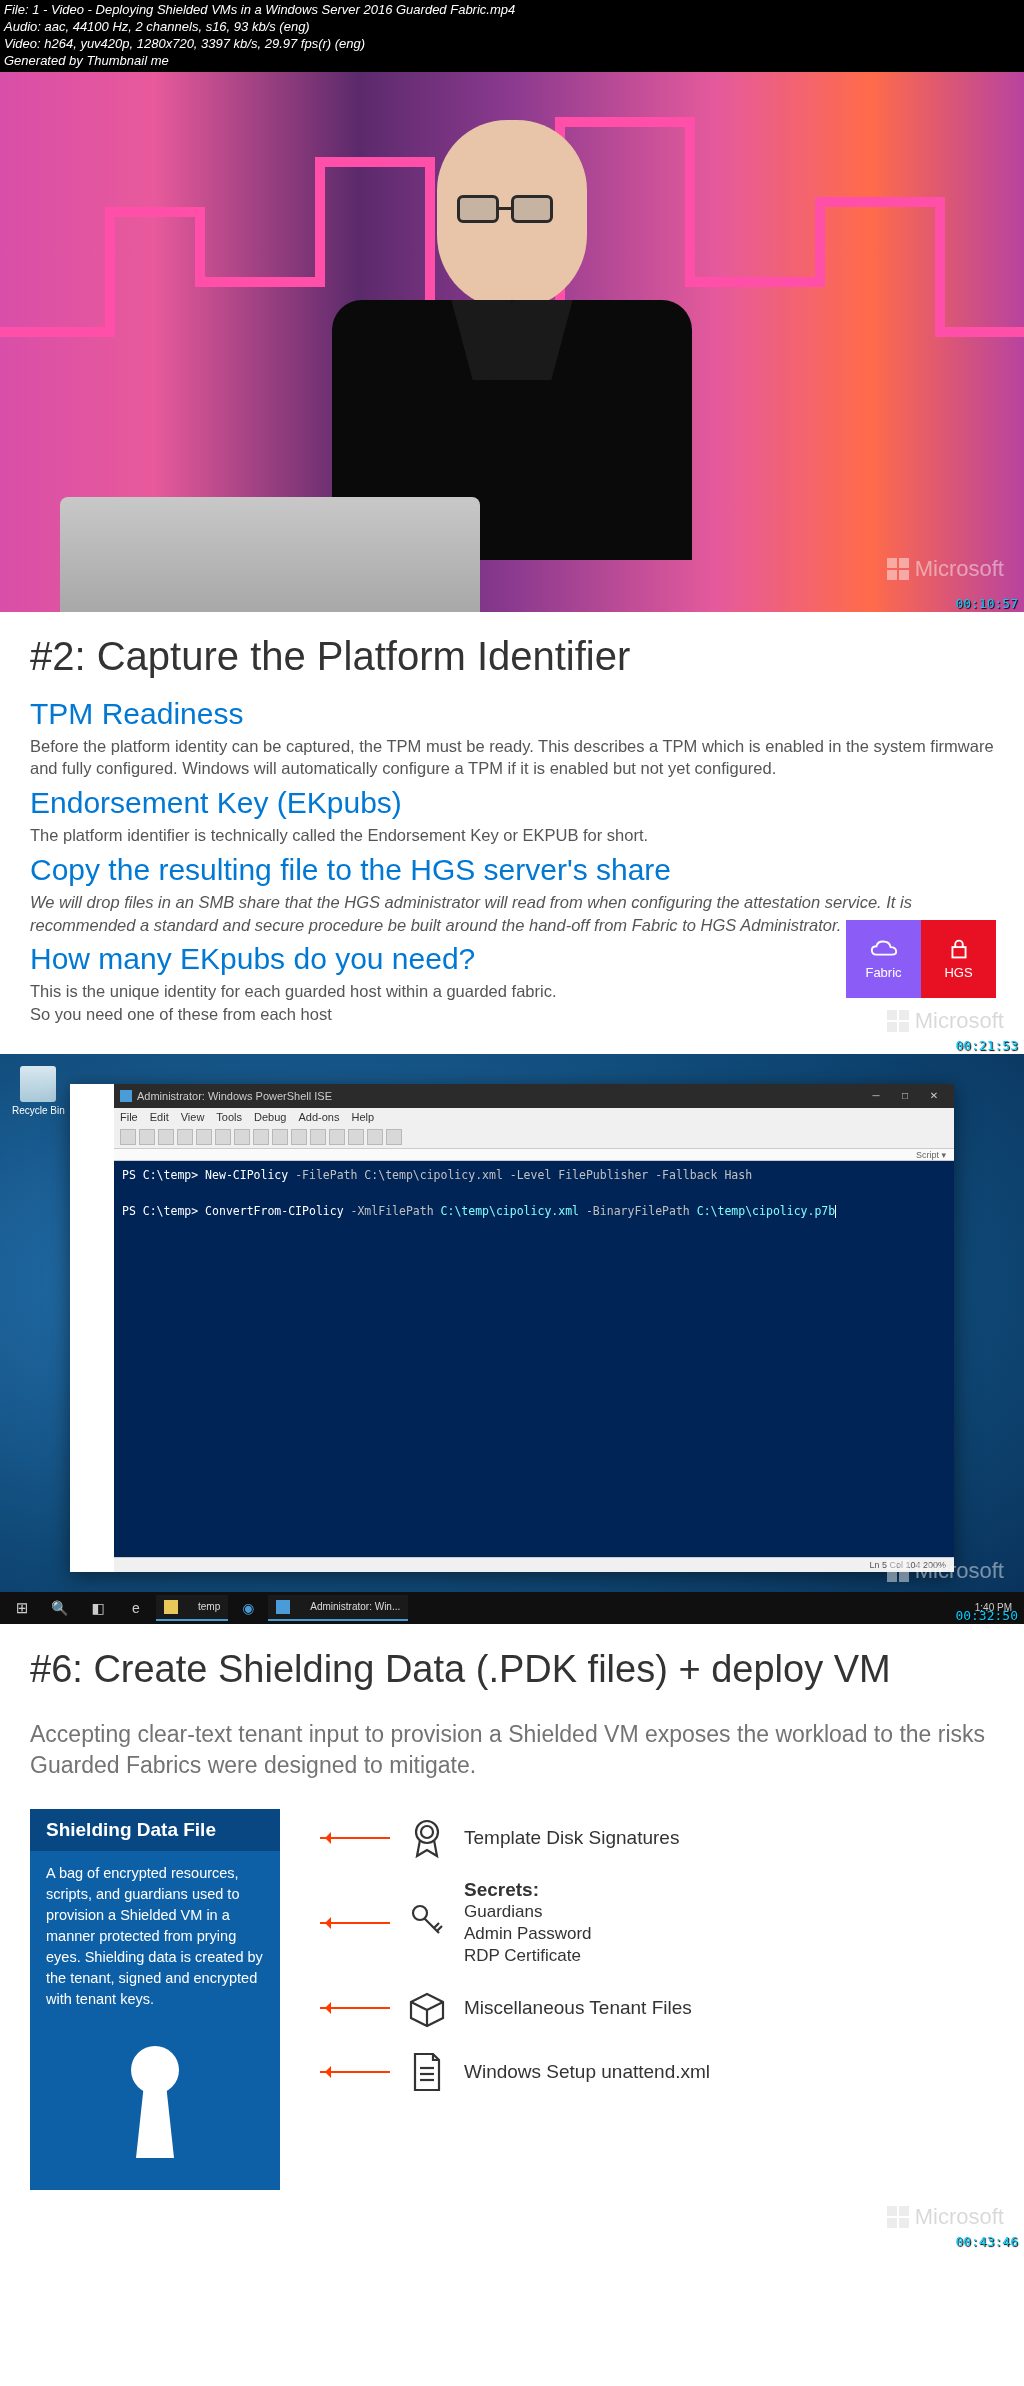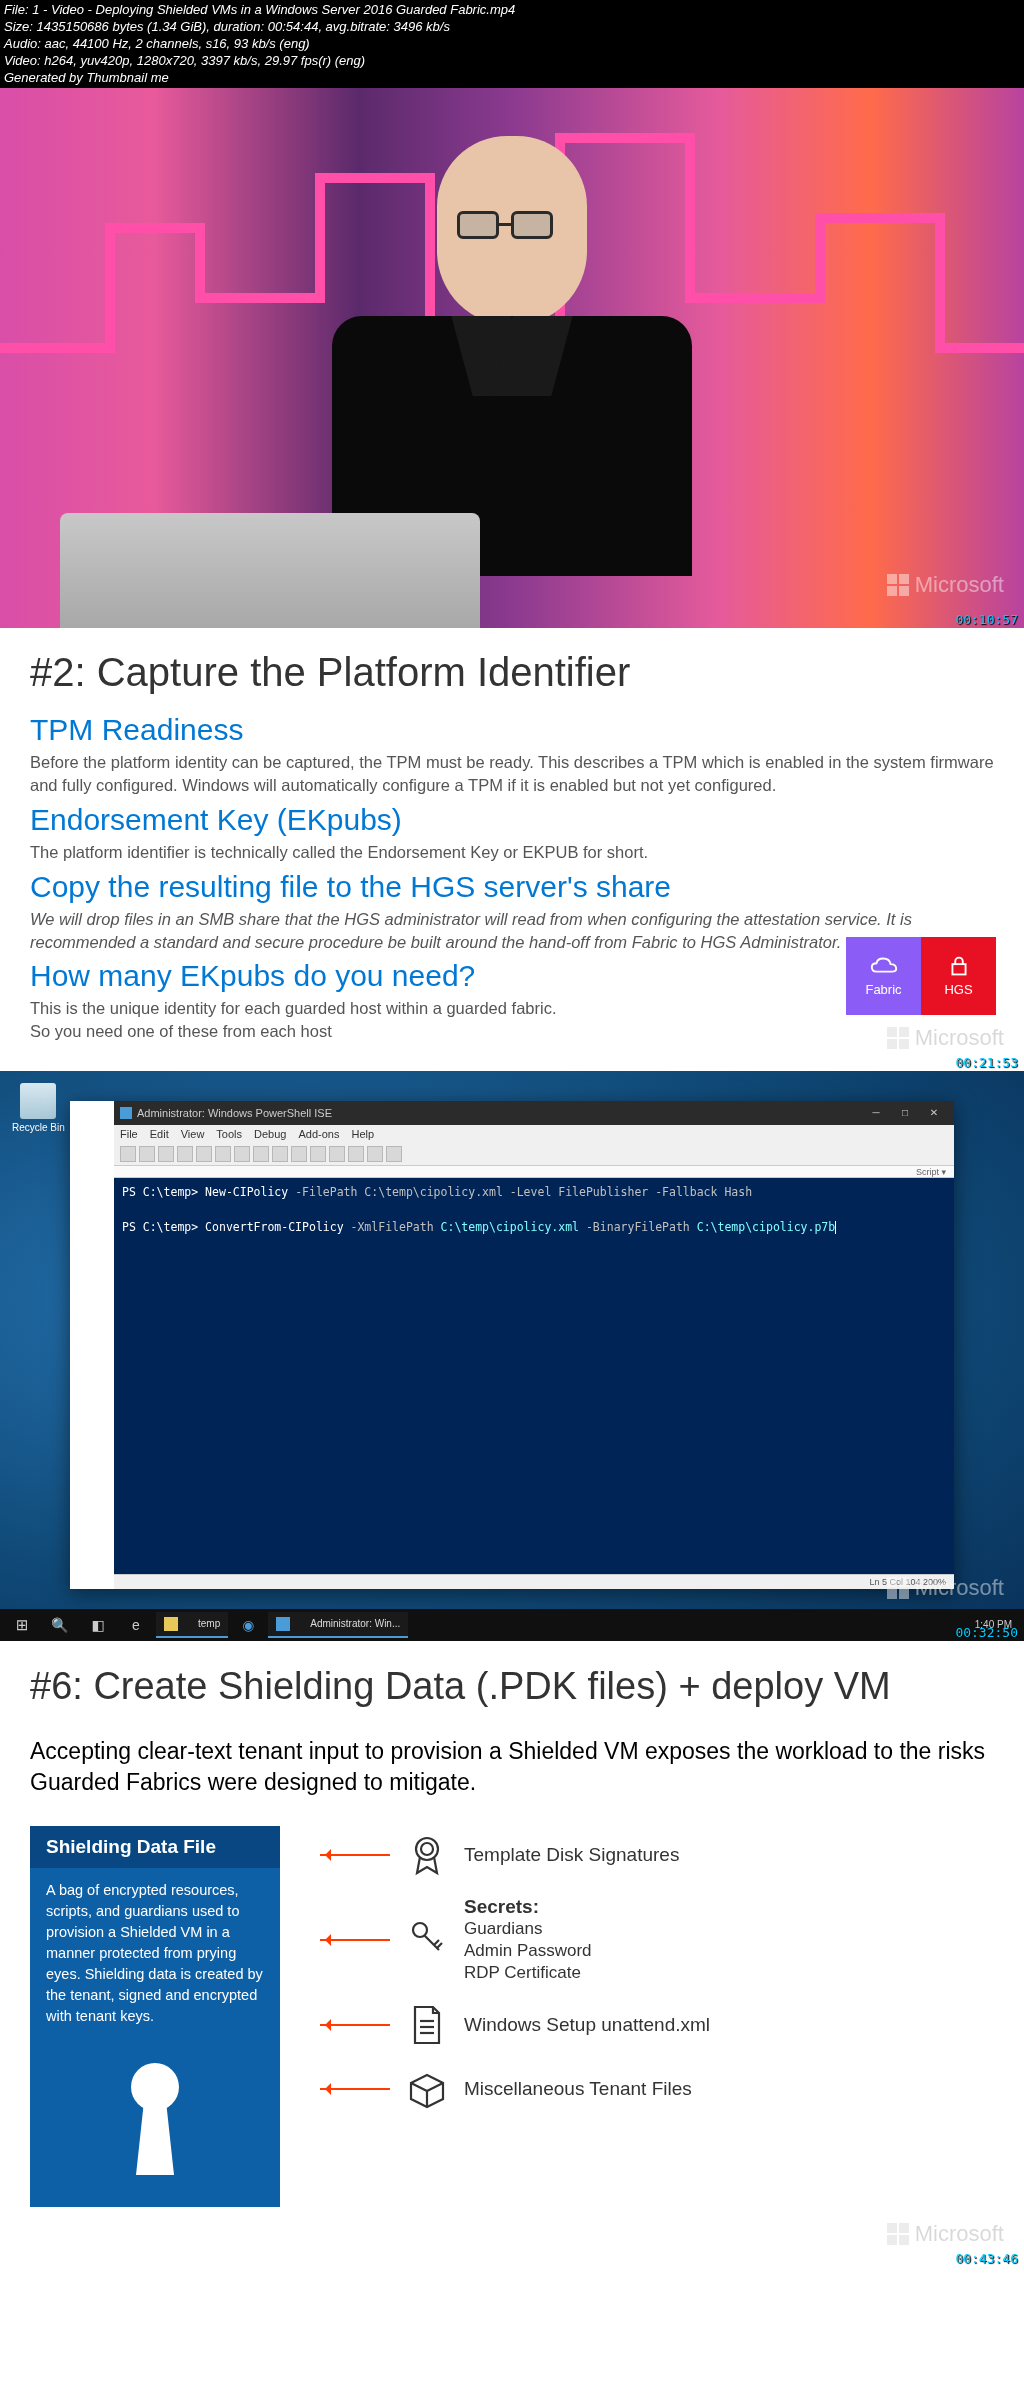--- a/index.html
+++ b/index.html
@@ -64,21 +64,21 @@
 .taskbar { position:absolute; bottom:0; left:0; right:0; height:32px; background:#101010; display:flex; align-items:center; padding:0 4px; gap:2px; }
 .taskbar .tbtn { width:36px; height:28px; display:flex; align-items:center; justify-content:center; color:#ccc; font-size:14px; }
 .taskbar .tbtn.win { font-size:15px; }
 .taskbar .task { height:26px; padding:0 8px; background:#1a1a1a; color:#ddd; font-size:10px; display:flex; align-items:center; gap:20px; border-bottom:2px solid #4a9cd8; }
 .taskbar .task .ti{width:14px;height:14px;background:#e8c858;}
 .taskbar .clock { margin-left:auto; color:#ccc; font-size:10px; padding:0 8px; }
 
 
 .frame4 { padding: 24px 30px 60px; position:relative; }
 .frame4 h1 { font-size: 38px; font-weight: 300; color:#333; margin-bottom:12px; }
-.frame4 .lead { font-size: 23px; font-weight: 300; color:#000000; line-height:1.35; margin-bottom:28px;margin-top:28px; }
+.frame4 .lead { font-size: 23px; font-weight: 300; color:#737373; line-height:1.35; margin-bottom:28px;margin-top:28px; }
 .f4-body { display:flex; gap:40px; align-items:flex-start; }
 .sdf-box { width:250px; background:#0d5fa6; color:#fff; }
 .sdf-hdr { background:#084781; padding:10px 16px; font-size:19px; font-weight:600; }
 .sdf-body { padding:12px 16px 20px; font-size:14.5px; line-height:1.45; }
 .keyhole { display:flex; justify-content:center; padding:10px 0 30px; }
 .keyhole svg { width:70px; height:120px; }
 .items { flex:1; display:flex; flex-direction:column; gap:18px; padding-top:6px; }
 .item { display:flex; align-items:center; gap:14px; }
 .arrow { width:70px; height:2px; background:#ff3b00; position:relative; flex-shrink:0; }
 .arrow:before { content:''; position:absolute; left:-1px; top:-5px; border:6px solid transparent; border-right-color:#ff3b00; }
@@ -86,21 +86,20 @@
 .it-ico svg { width:44px; height:44px; stroke:#333; fill:none; stroke-width:2.2; }
 .it-txt { font-size:19px; color:#333; }
 .it-txt .head { font-weight:600; }
 .it-txt .sub { font-size:17px; line-height:1.3; }
 </style>
 </head>
 <body>
 
 <div class="meta-block">
   <div>File: 1 - Video - Deploying Shielded VMs in a Windows Server 2016 Guarded Fabric.mp4</div>
-  <div>Size: 1435150686 bytes (1.34 GiB), duration: 00:54:44, avg.bitrate: 3496 kb/s</div>
   <div>Audio: aac, 44100 Hz, 2 channels, s16, 93 kb/s (eng)</div>
   <div>Video: h264, yuv420p, 1280x720, 3397 kb/s, 29.97 fps(r) (eng)</div>
   <div>Generated by Thumbnail me</div>
 </div>
 
 <div class="frame frame1">
   <div class="outline">
     <svg viewBox="0 0 1024 540">
         <path d="M0 260 L110 260 L110 140 L200 140 L200 210 L320 210 L320 90 L430 90 L430 260 L560 260 L560 50 L690 50 L690 210 L820 210 L820 130 L940 130 L940 260 L1024 260" stroke="#ff4fa8" stroke-width="10" fill="none"></path>
       </svg>
@@ -283,39 +282,39 @@
           <div class="head">Secrets:</div>
           <div class="sub">Guardians</div>
           <div class="sub">Admin Password</div>
           <div class="sub">RDP Certificate</div>
         </div>
       </div>
       <div class="item">
         <div class="arrow"></div>
         <div class="it-ico">
             <svg viewBox="0 0 44 44">
+              <path d="M6 16 L22 8 L38 16 L38 32 L22 40 L6 32 Z"></path>
+              <path d="M6 16 L22 24 L38 16 M22 24 L22 40"></path>
+            </svg>
+          </div>
+        <div class="it-txt">Miscellaneous Tenant Files</div>
+      </div>
+      <div class="item">
+        <div class="arrow"></div>
+        <div class="it-ico">
+            <svg viewBox="0 0 44 44">
               <path d="M10 4 L28 4 L34 10 L34 40 L10 40 Z"></path>
               <path d="M28 4 L28 10 L34 10"></path>
               <line x1="15" y1="18" x2="29" y2="18"></line>
               <line x1="15" y1="24" x2="29" y2="24"></line>
               <line x1="15" y1="30" x2="29" y2="30"></line>
             </svg>
           </div>
         <div class="it-txt">Windows Setup unattend.xml</div>
       </div>
-      <div class="item">
-        <div class="arrow"></div>
-        <div class="it-ico">
-            <svg viewBox="0 0 44 44">
-              <path d="M6 16 L22 8 L38 16 L38 32 L22 40 L6 32 Z"></path>
-              <path d="M6 16 L22 24 L38 16 M22 24 L22 40"></path>
-            </svg>
-          </div>
-        <div class="it-txt">Miscellaneous Tenant Files</div>
-      </div>
     </div>
   </div>
   <div class="ms-gray">
     <div class="sq">
         <span></span>
         <span></span>
         <span></span>
         <span></span>
       </div>
     <span>Microsoft</span>

